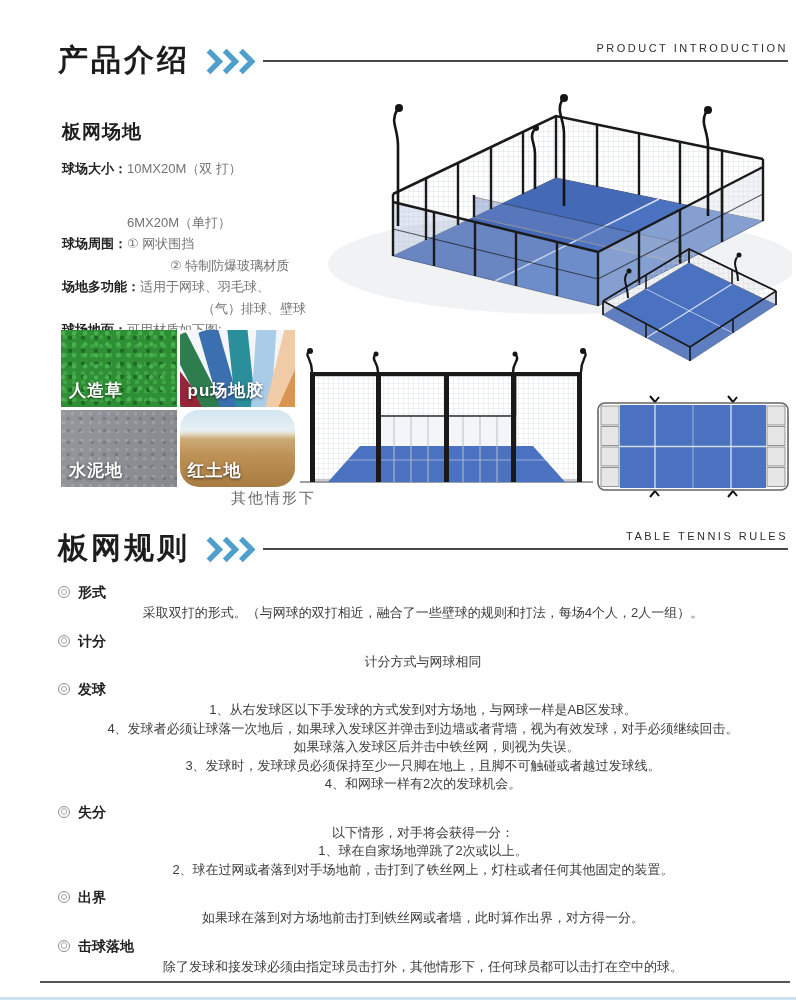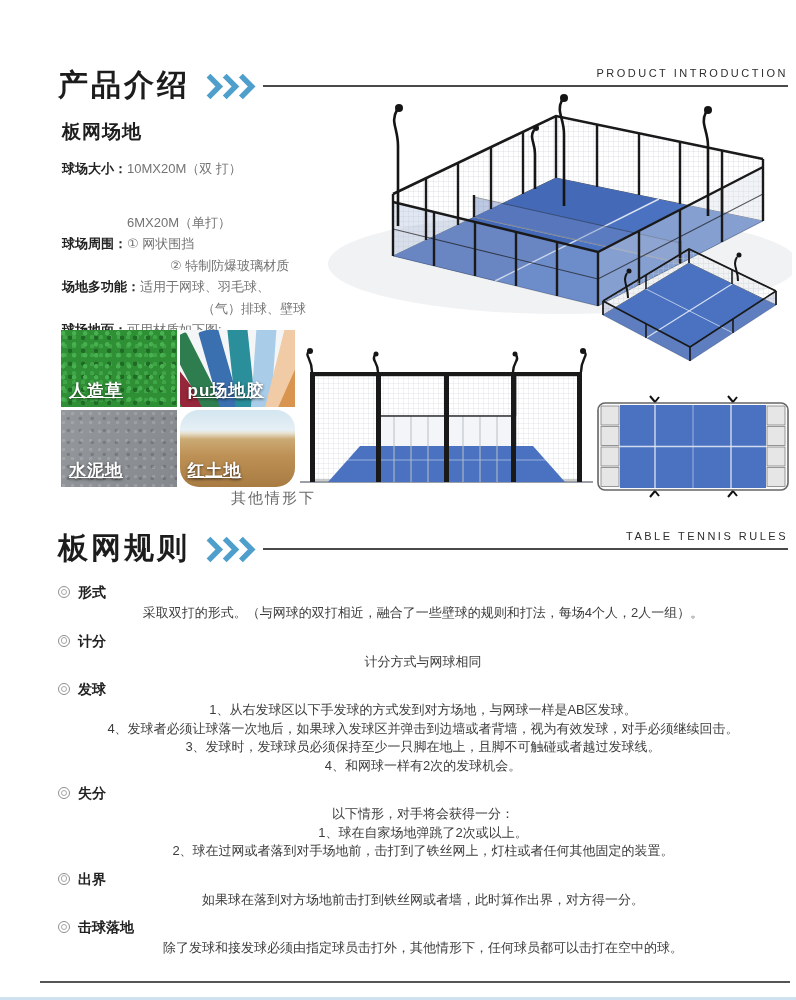--- a/index.html
+++ b/index.html
@@ -20,21 +20,21 @@
   .spec-text{color:#737373;}
   .ind-a{padding-left:65px;margin-top:32px;}
   .ind-b{padding-left:108px;}
   .ind-c{padding-left:140px;}
 
   
   .mat-grid{position:absolute;left:61px;top:330px;width:234px;display:grid;
             grid-template-columns:1fr 1fr;grid-auto-rows:77px;gap:3px;background:#fff;}
   .mat-cell{position:relative;overflow:hidden;}
   .mat-label{position:absolute;left:8px;bottom:5px;color:#fff;font-weight:700;font-size:17px;
-             text-shadow:0 1px 3px rgba(0,0,0,.65);letter-spacing:1px;z-index:3;text-decoration:underline;}
+             text-shadow:0 1px 3px rgba(0,0,0,.65);letter-spacing:1px;z-index:3;}
   .mat-grass{background-color:#2f8f35;
     background-image:radial-gradient(circle at 20% 30%, #46b14e 0 2px, transparent 2.5px),
                      radial-gradient(circle at 70% 60%, #1f6b26 0 2px, transparent 2.5px),
                      radial-gradient(circle at 45% 80%, #3fa546 0 2px, transparent 2.5px);
     background-size:11px 11px,13px 13px,9px 9px;}
   .mat-pu{background:#f3f5f7;}
   .pu-strip{position:absolute;width:20px;height:95px;bottom:-14px;border-radius:2px;transform-origin:50% 100%;}
   .pu-strip:nth-of-type(1){left:2px;transform:rotate(-50deg);background:#3f8a4b;}
   .pu-strip:nth-of-type(2){left:16px;transform:rotate(-38deg);background:#962639;}
   .pu-strip:nth-of-type(3){left:30px;transform:rotate(-27deg);background:#2e7d4f;}
@@ -68,21 +68,21 @@
   .cont{padding-left:27px;}
 
   .bottom-line{position:absolute;left:40px;width:750px;top:981px;height:1.5px;background:#555;}
   .bottom-strip{position:absolute;left:0;right:0;bottom:0;height:3px;background:#cfe2ef;}
 </style>
 </head>
 <body>
 
 <div id="page">
 
-  <div class="sec-hdr" style="top:68px;">
+  <div class="sec-hdr" style="top:43px;">
     <div class="sec-title">产品介绍</div>
     <svg class="chev" viewBox="0 0 60 30">
       <path d="M5 3 L17 15 L5 27" fill="none" stroke="#4e9fcc" stroke-width="6"></path>
       <path d="M23 3 L35 15 L23 27" fill="none" stroke="#4e9fcc" stroke-width="6"></path>
       <path d="M41 3 L53 15 L41 27" fill="none" stroke="#4e9fcc" stroke-width="6"></path>
     </svg>
     <div class="sec-line"></div>
     <div class="sec-en">PRODUCT INTRODUCTION</div>
   </div>
 
@@ -326,20 +326,21 @@
     </div>
 
     <div class="rule">
       <div class="rule-head">
         <span class="bullet"></span>
         <span class="rule-title">发球</span>
       </div>
       <div class="rule-body">
         <div>1、从右发球区以下手发球的方式发到对方场地，与网球一样是AB区发球。</div>
         <div>4、发球者必须让球落一次地后，如果球入发球区并弹击到边墙或者背墙，视为有效发球，对手必须继续回击。</div>
+        <div class="cont">如果球落入发球区后并击中铁丝网，则视为失误。</div>
         <div>3、发球时，发球球员必须保持至少一只脚在地上，且脚不可触碰或者越过发球线。</div>
         <div>4、和网球一样有2次的发球机会。</div>
       </div>
     </div>
 
     <div class="rule">
       <div class="rule-head">
         <span class="bullet"></span>
         <span class="rule-title">失分</span>
       </div>

